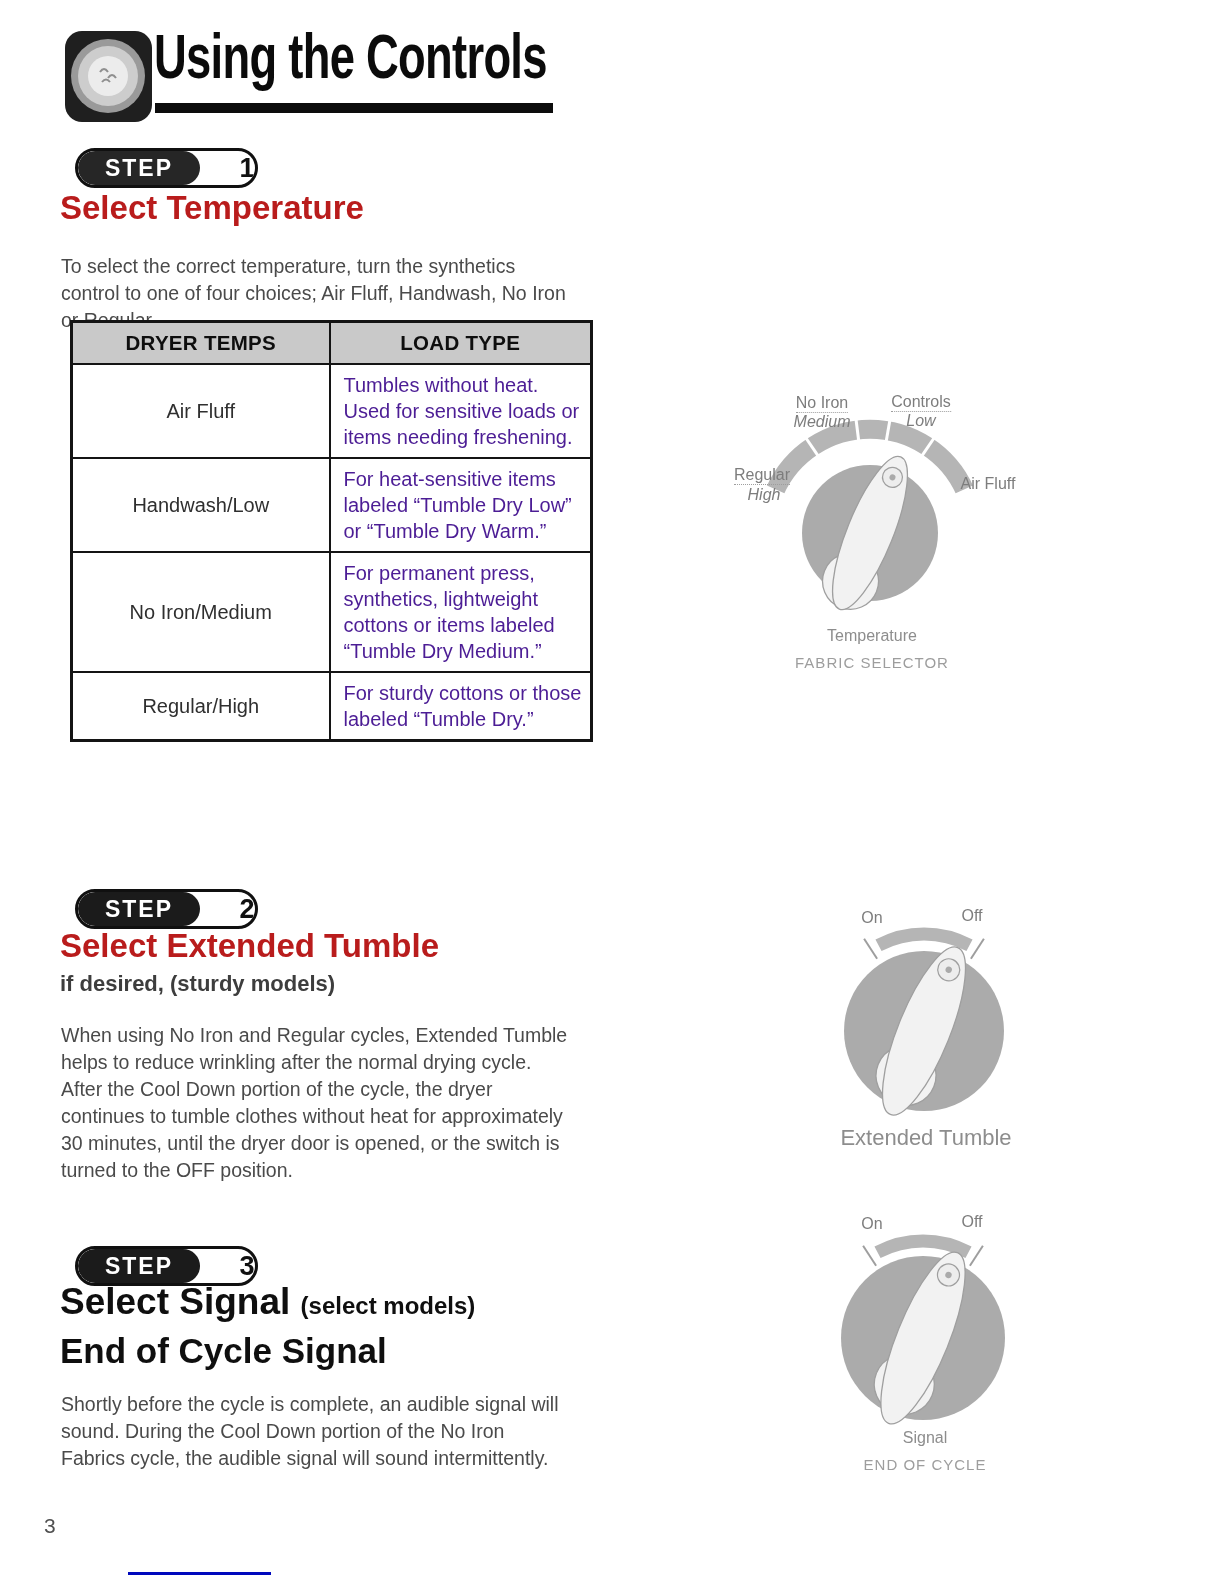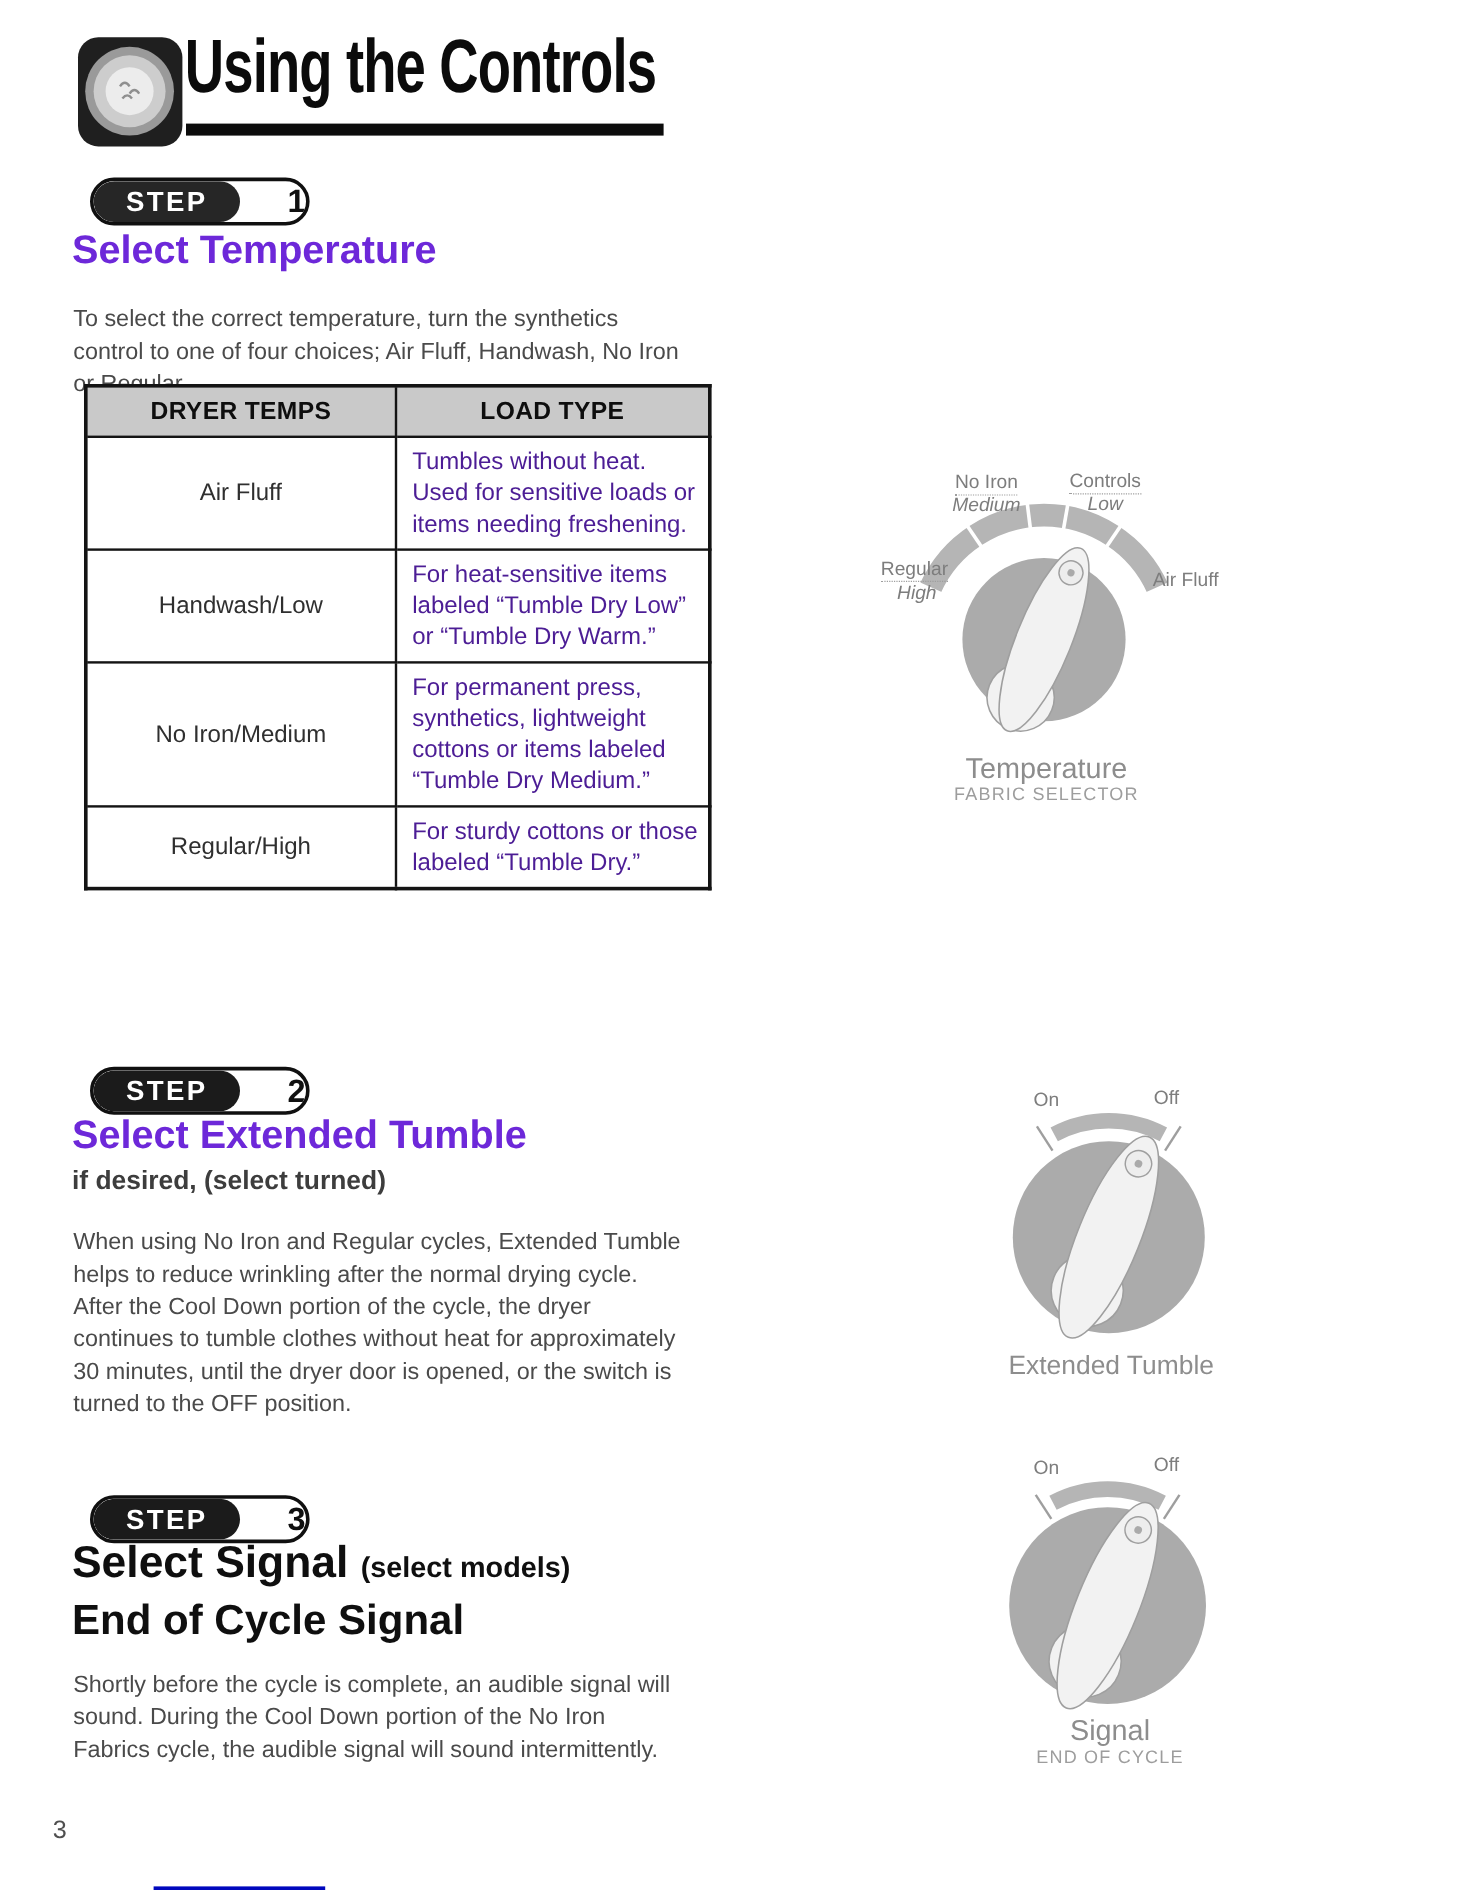--- a/index.html
+++ b/index.html
@@ -28,21 +28,21 @@
   .step-badge .pill{
     flex:0 0 122px;border-radius:18px;background:#1b1b1b;
     display:flex;align-items:center;justify-content:center;
     color:#fff;font-weight:bold;font-size:23px;letter-spacing:2px;
   }
   .step-badge .num{
     flex:1;display:flex;align-items:center;justify-content:center;
     color:#101010;font-weight:bold;font-size:27px;
   }
   
-  .h-step{position:absolute;font-weight:bold;color:#6d28d9;white-space:nowrap;}
+  .h-step{position:absolute;font-weight:bold;color:#b91c1c;white-space:nowrap;}
   .h1a{left:60px;top:189px;font-size:33px;}
   .h2a{left:60px;top:927px;font-size:33px;}
   .h2b{left:60px;top:971px;font-size:22px;color:#3d3d3d;}
   .h3a{left:60px;top:1281px;font-size:37px;color:#0f0f0f;}
   .h3a .suffix{font-size:24px;}
   .h3b{left:60px;top:1331px;font-size:35px;color:#0f0f0f;}
   .body-p{
     position:absolute;left:61px;width:512px;
     font-size:19.5px;line-height:27px;color:#4a4a4a;
   }
@@ -71,21 +71,21 @@
   .dial-label{
     position:absolute;transform:translateX(-50%);
     font-size:16px;color:#7d7d7d;white-space:nowrap;line-height:17px;
   }
   .dial-label.it{font-style:italic;}
   .dial-label.ul{border-bottom:1px dotted #9e9e9e;padding-bottom:1px;}
   .dial-caption{
     position:absolute;transform:translateX(-50%);
     color:#8d8d8d;white-space:nowrap;
   }
-  .cap-lg{font-size:24px;}
+  .cap-lg{font-size:16px;}
   .cap-md{font-size:22px;}
   .cap-sm{font-size:15px;letter-spacing:1px;color:#9d9d9d;}
   
   .page-num{position:absolute;left:44px;top:1514px;font-size:21px;color:#4f4f4f;}
   .blue-rule{position:absolute;left:128px;top:1572px;width:143px;height:3px;background:#0008bd;}
 </style>
 </head>
 <body>
 
 <div id="page">
@@ -162,21 +162,21 @@
   <span class="dial-label it" style="left:764px;top:486px;">High</span>
   <span class="dial-label" style="left:988px;top:475px;">Air Fluff</span>
   <span class="dial-caption cap-lg" style="left:872px;top:627px;">Temperature</span>
   <span class="dial-caption cap-sm" style="left:872px;top:654px;">FABRIC SELECTOR</span>
 
   <div class="step-badge" style="left:75px;top:889px;">
     <div class="pill">STEP</div>
     <div class="num">2</div>
   </div>
   <div class="h-step h2a">Select Extended Tumble</div>
-  <div class="h-step h2b">if desired, (select turned)</div>
+  <div class="h-step h2b">if desired, (sturdy models)</div>
   <p class="body-p p2">When using No Iron and Regular cycles, Extended Tumble helps to reduce wrinkling after the normal drying cycle. After the Cool Down portion of the cycle, the dryer continues to tumble clothes without heat for approximately 30 minutes, until the dryer door is opened, or the switch is turned to the OFF position.</p>
 
   <svg class="dial-svg" style="left:820px;top:895px;" width="210" height="230" viewBox="0 0 210 230">
     <path d="M 58.5 50.3 A 97 97 0 0 1 149.5 50.3" fill="none" stroke="#b5b5b5" stroke-width="13"></path>
     <line x1="57.1" y1="63.8" x2="44.1" y2="43.7" stroke="#9e9e9e" stroke-width="2"></line>
     <line x1="150.9" y1="63.8" x2="163.9" y2="43.7" stroke="#9e9e9e" stroke-width="2"></line>
     <g transform="translate(104,136)">
       <circle r="80" fill="#ababab"></circle>
       <g transform="rotate(22)">
         <circle cx="0" cy="48" r="30" fill="#f2f2f2" stroke="#9f9f9f" stroke-width="1.3"></circle>

